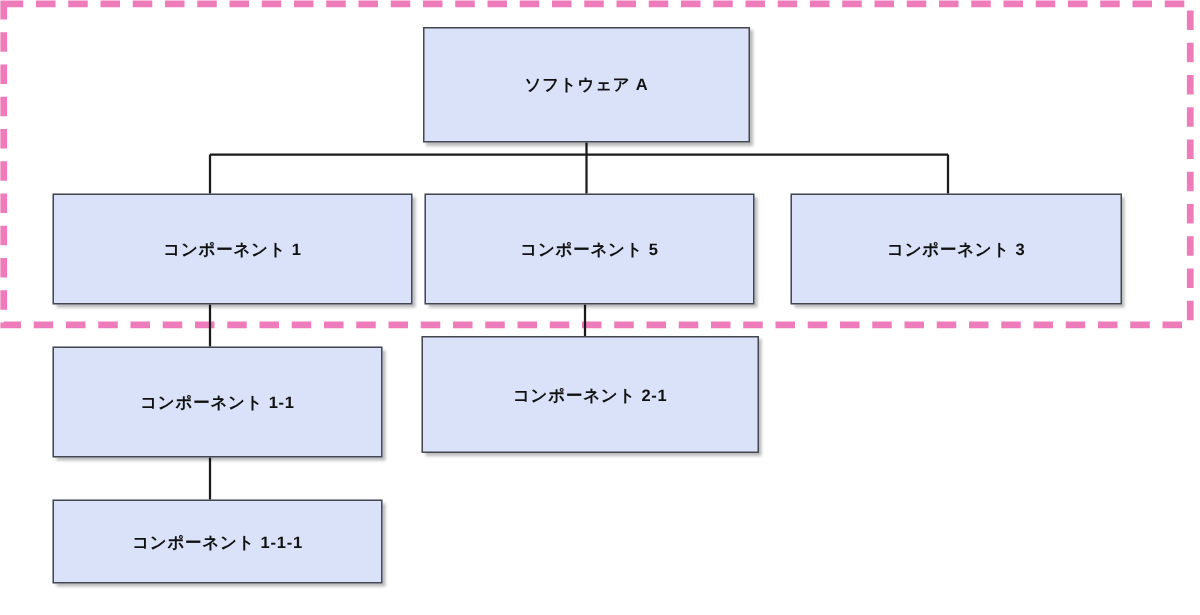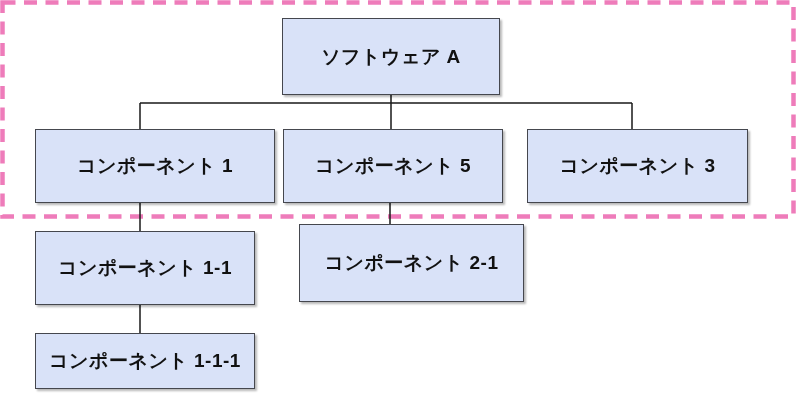--- a/index.html
+++ b/index.html
@@ -24,33 +24,33 @@
   .node {
     position: absolute;
     z-index: 2;
     box-sizing: border-box;
     background: var(--node-fill, #d9e2f8);
     border: 1px solid var(--node-border, #45474e);
     box-shadow: 2px 2px 2px rgba(0, 0, 0, 0.28);
     display: flex;
     align-items: center;
     justify-content: center;
-    font-size: 19px;
+    font-size: 11px;
     font-weight: bold;
     color: var(--text, #111111);
     letter-spacing: 0.5px;
     white-space: nowrap;
   }
   
   .n-software-a      { left: 282px; top: 18px;  width: 218px; height: 77px; }
   .n-component-1     { left: 35px;  top: 129px; width: 240px; height: 74px; }
   .n-component-2     { left: 283px; top: 129px; width: 220px; height: 74px; }
   .n-component-3     { left: 527px; top: 129px; width: 221px; height: 74px; }
   .n-component-1-1   { left: 35px;  top: 231px; width: 220px; height: 74px; text-align: center; }
-  .n-component-2-1   { left: 299px; top: 224px; width: 225px; height: 78px; }
+  .n-component-2-1   { left: 281px; top: 224px; width: 225px; height: 78px; }
   .n-component-1-1-1 { left: 35px;  top: 333px; width: 220px; height: 56px; }
 </style>
 </head>
 <body>
 
 <div class="stage">
 
   <svg class="wires" width="800" height="410" viewBox="0 0 800 410">
 
     <rect x="2.5" y="2.5" width="791" height="214" fill="none" stroke-width="4.5" stroke-dasharray="13 8.5" stroke="#ee7cba"></rect>

